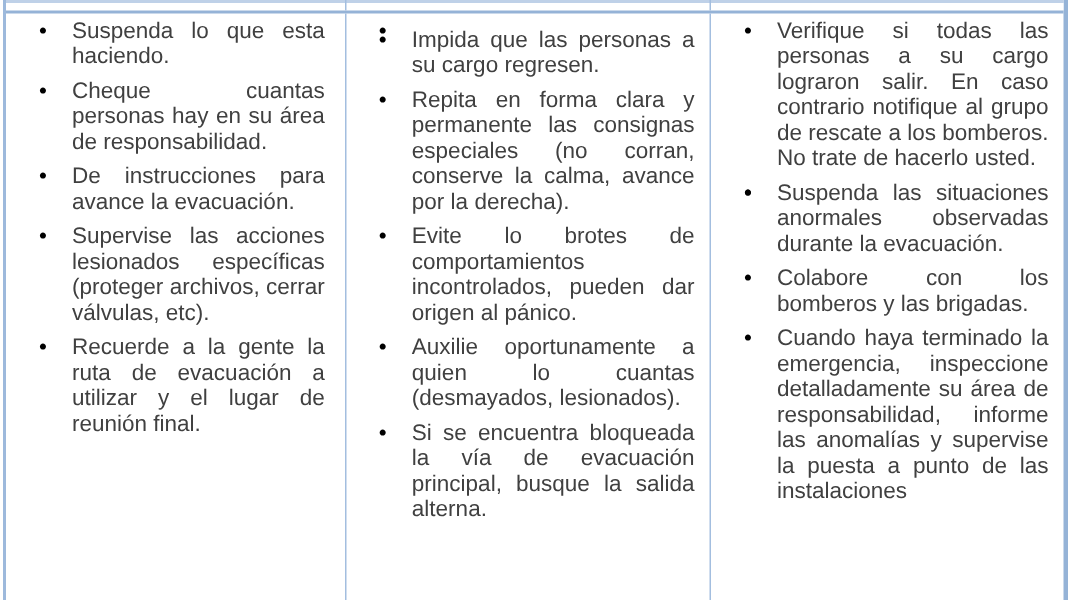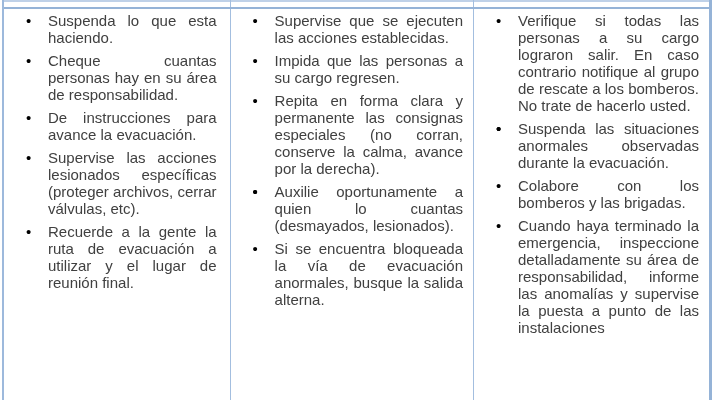--- a/index.html
+++ b/index.html
@@ -90,26 +90,26 @@
         <ul class="bullets">
             <li class="bullet-item"><span class="marker">•</span><span class="li-text">Suspenda lo que esta haciendo.</span></li>
             <li class="bullet-item"><span class="marker">•</span><span class="li-text">Cheque cuantas personas hay en su área de responsabilidad.</span></li>
             <li class="bullet-item"><span class="marker">•</span><span class="li-text">De instrucciones para avance la evacuación.</span></li>
             <li class="bullet-item"><span class="marker">•</span><span class="li-text">Supervise las acciones lesionados específicas (proteger archivos, cerrar válvulas, etc).</span></li>
             <li class="bullet-item"><span class="marker">•</span><span class="li-text">Recuerde a la gente la ruta de evacuación a utilizar y el lugar de reunión final.</span></li>
           </ul>
       </div>
       <div class="cell c2">
         <ul class="bullets">
-            <li class="bullet-item"><span class="marker">•</span><span class="li-text">Supervise que se ejecuten las acciones establecidas.</span></li>
+            <li class="bullet-item"><span class="marker">•</span></li>
             <li class="bullet-item"><span class="marker">•</span><span class="li-text">Impida que las personas a su cargo regresen.</span></li>
             <li class="bullet-item"><span class="marker">•</span><span class="li-text">Repita en forma clara y permanente las consignas especiales (no corran, conserve la calma, avance por la derecha).</span></li>
-            <li class="bullet-item"><span class="marker">•</span></li>
+            <li class="bullet-item"><span class="marker">•</span><span class="li-text">Evite lo brotes de comportamientos incontrolados, pueden dar origen al pánico.</span></li>
             <li class="bullet-item"><span class="marker">•</span><span class="li-text">Auxilie oportunamente a quien lo cuantas (desmayados, lesionados).</span></li>
-            <li class="bullet-item"><span class="marker">•</span><span class="li-text">Si se encuentra bloqueada la vía de evacuación anormales, busque la salida alterna.</span></li>
+            <li class="bullet-item"><span class="marker">•</span><span class="li-text">Si se encuentra bloqueada la vía de evacuación principal, busque la salida alterna.</span></li>
           </ul>
       </div>
       <div class="cell c3">
         <ul class="bullets">
             <li class="bullet-item"><span class="marker">•</span><span class="li-text">Verifique si todas las personas a su cargo lograron salir. En caso contrario notifique al grupo de rescate a los bomberos. No trate de hacerlo usted.</span></li>
             <li class="bullet-item"><span class="marker">•</span></li>
             <li class="bullet-item"><span class="marker">•</span><span class="li-text">Suspenda las situaciones anormales observadas durante la evacuación.</span></li>
             <li class="bullet-item"><span class="marker">•</span><span class="li-text">Colabore con los bomberos y las brigadas.</span></li>
             <li class="bullet-item"><span class="marker">•</span><span class="li-text">Cuando haya terminado la emergencia, inspeccione detalladamente su área de responsabilidad, informe las anomalías y supervise la puesta a punto de las instalaciones</span></li>
           </ul>

